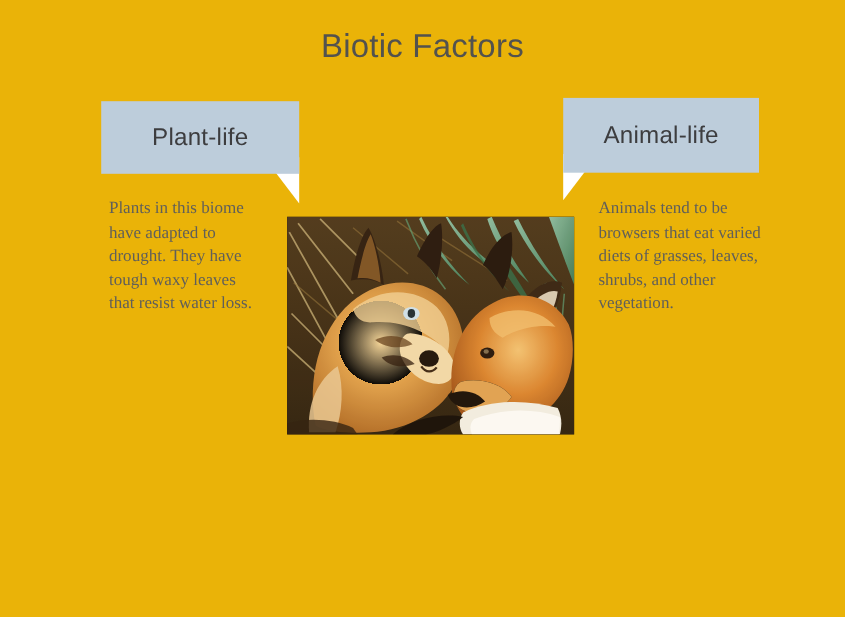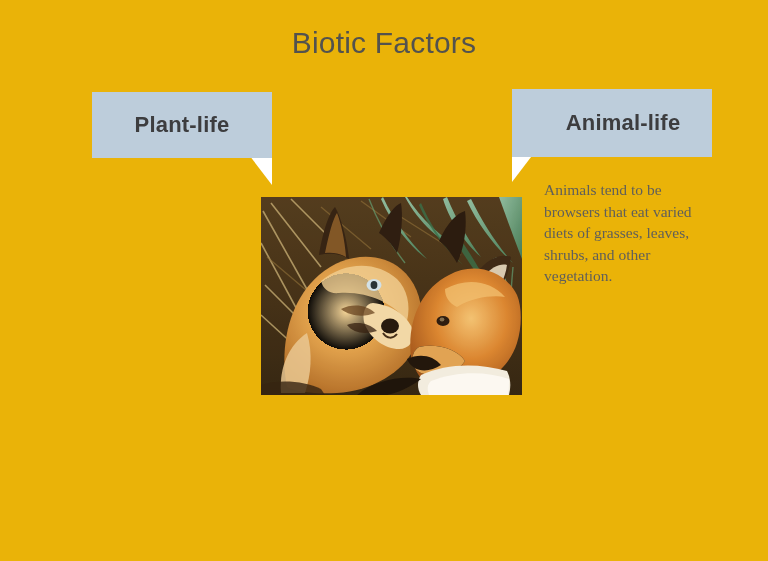--- a/index.html
+++ b/index.html
@@ -41,37 +41,36 @@
   .callout {
     position: absolute;
     background: #bdcddb;
     display: flex;
     align-items: center;
     justify-content: center;
   }
   .callout-label {
     font-family: "Liberation Sans", sans-serif;
     font-size: 22px;
-    font-weight: 700;
+    font-weight: 400;
     color: #3d3d3f;
     white-space: nowrap;
     letter-spacing: 0.2px;
   }
   #callout-plant {
     left: 92px;
     top: 92px;
     width: 180px;
     height: 66px;
   }
   #callout-animal {
     left: 512px;
     top: 89px;
     width: 178px;
     height: 68px;
-    padding-left: 22px;
   }
 
   
   .tail {
     position: absolute;
     width: 0;
     height: 0;
   }
   
   #tail-plant {
@@ -125,20 +124,21 @@
 <div id="slide">
 
   <div id="slide-title">Biotic Factors</div>
 
   <div class="tail" id="tail-plant"></div>
 
   <div class="callout" id="callout-plant">
     <span class="callout-label">Plant-life</span>
   </div>
 
+  <div class="body-text" id="text-plant">Plants in this biome have adapted to drought.  They have tough waxy leaves that resist water loss.</div>
 
   <div class="tail" id="tail-animal"></div>
 
   <div class="callout" id="callout-animal">
     <span class="callout-label">Animal-life</span>
   </div>
 
   <div class="body-text" id="text-animal">Animals tend to be browsers that eat varied diets of grasses, leaves, shrubs, and other vegetation.</div>
 
   <div id="photo">

